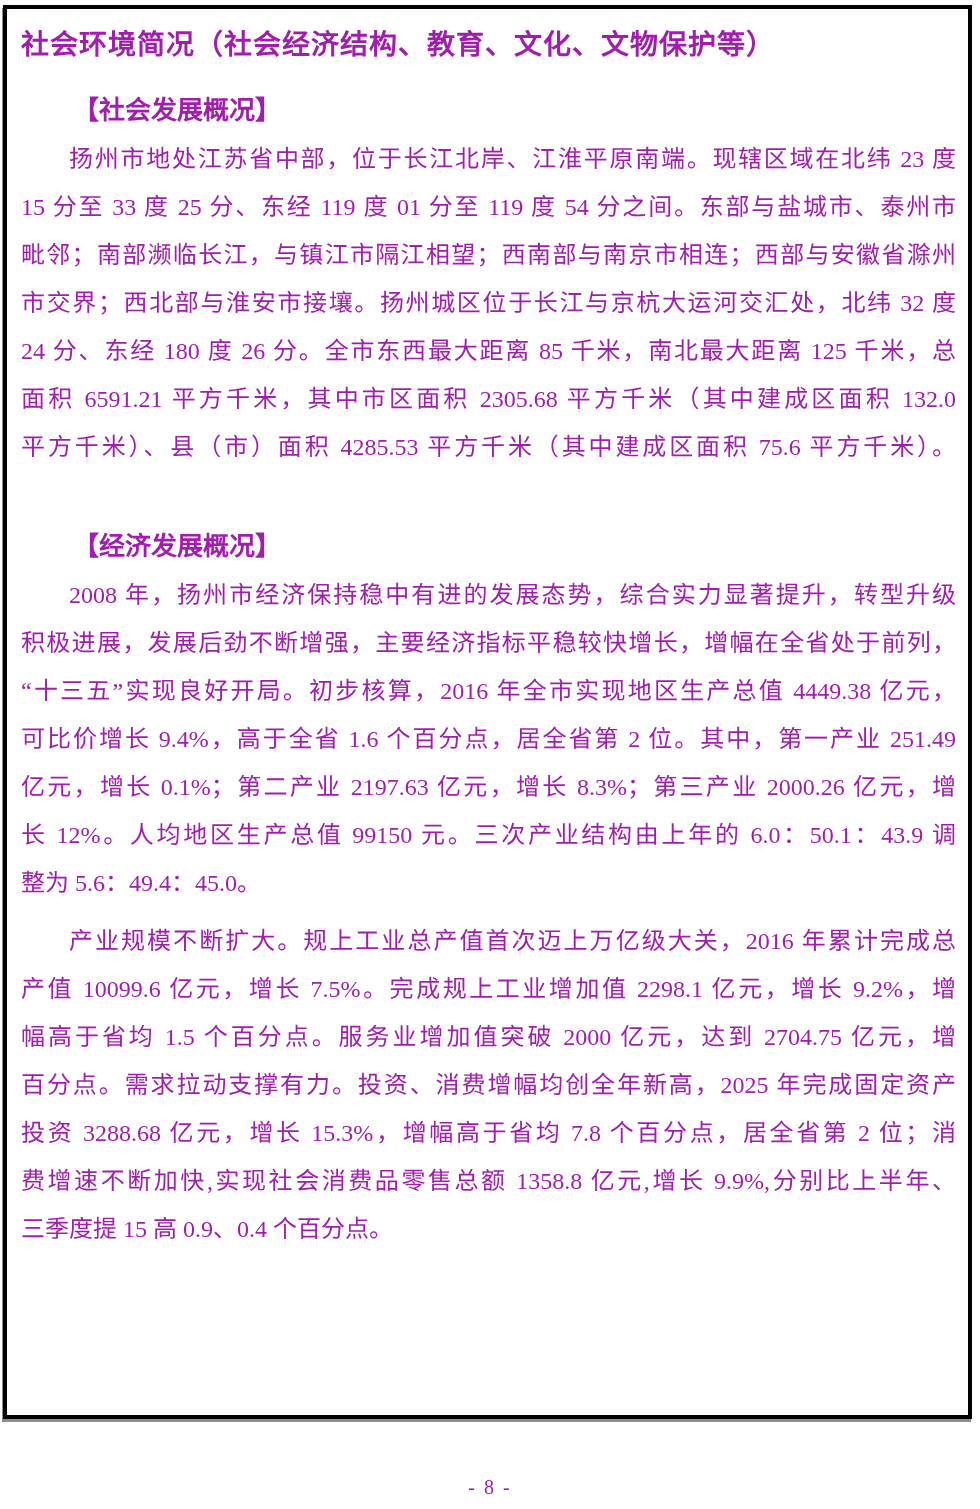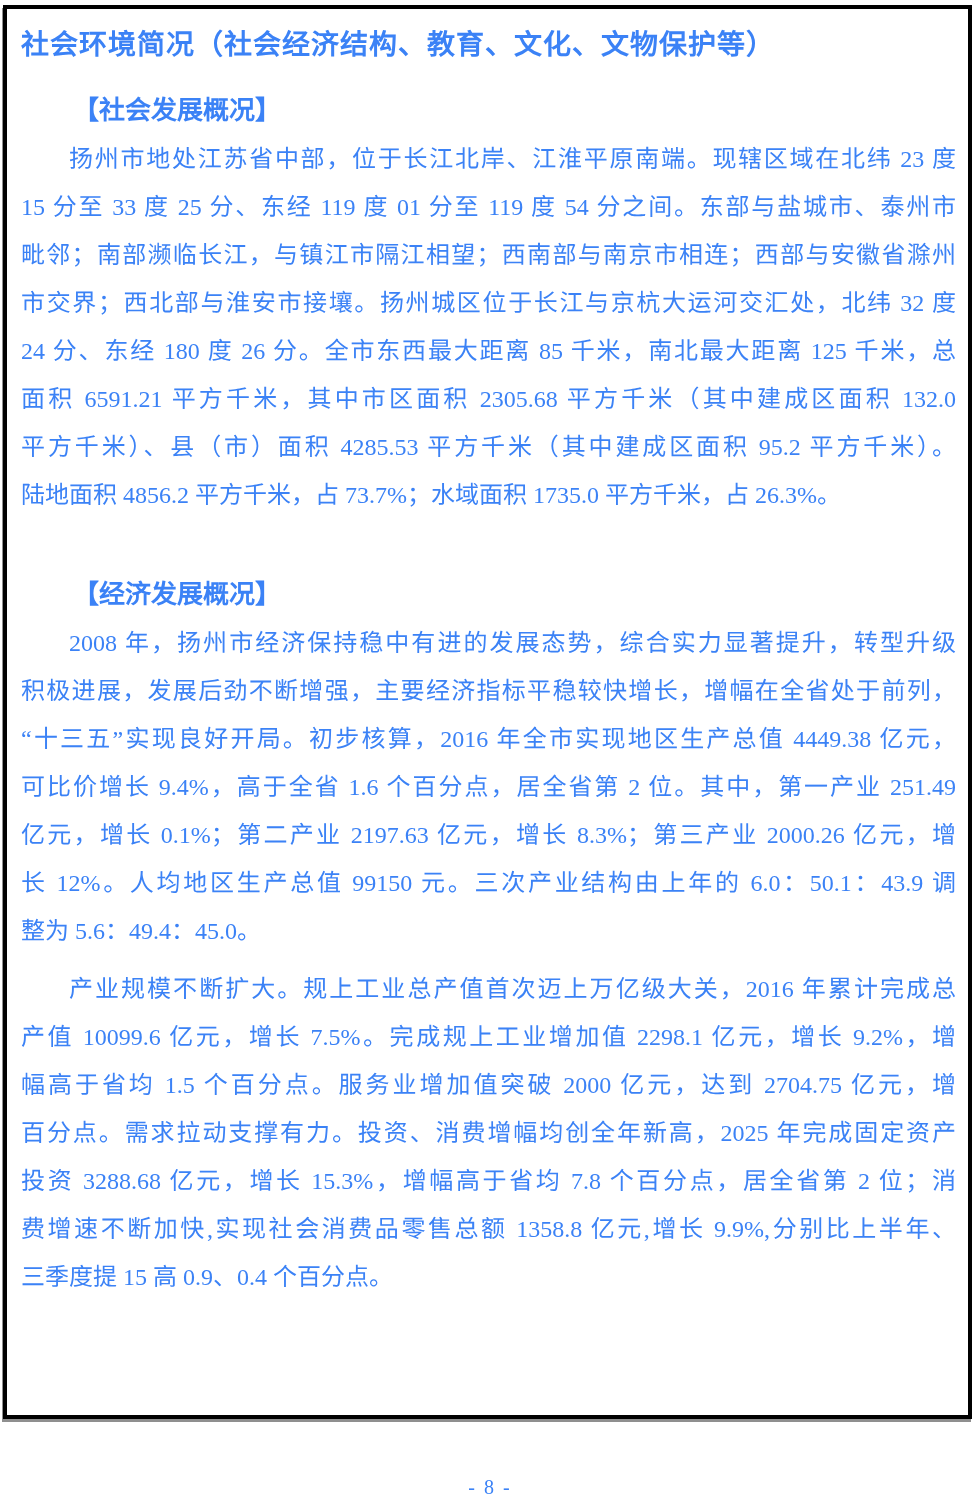--- a/index.html
+++ b/index.html
@@ -2,21 +2,21 @@
 <html lang="zh-CN"><head>
 <meta charset="utf-8">
 <style>
   html, body { margin: 0; padding: 0; background: #ffffff; }
 
   .sheet {
     position: relative;
     width: 980px;
     height: 1509px;
     background: #ffffff;
-    color: #3b82f6;
+    color: #a21caf;
     font-family: "Liberation Serif", "DejaVu Serif", serif;
     overflow: hidden;
   }
 
   .frame {
     position: absolute;
     left: 3px;
     top: 5px;
     width: 969px;
     height: 1414px;
@@ -78,22 +78,21 @@
 
     <section>
       <h2 class="sec-heading">【社会发展概况】</h2>
       <div class="paragraph">
           <div class="line first">扬州市地处江苏省中部，位于长江北岸、江淮平原南端。现辖区域在北纬 23 度</div>
           <div class="line">15 分至 33 度 25 分、东经 119 度 01 分至 119 度 54 分之间。东部与盐城市、泰州市</div>
           <div class="line">毗邻；南部濒临长江，与镇江市隔江相望；西南部与南京市相连；西部与安徽省滁州</div>
           <div class="line">市交界；西北部与淮安市接壤。扬州城区位于长江与京杭大运河交汇处，北纬 32 度</div>
           <div class="line">24 分、东经 180 度 26 分。全市东西最大距离 85 千米，南北最大距离 125 千米，总</div>
           <div class="line">面积 6591.21 平方千米，其中市区面积 2305.68 平方千米（其中建成区面积 132.0</div>
-          <div class="line">平方千米）、县（市）面积 4285.53 平方千米（其中建成区面积 95.2 平方千米）。</div>
-          <div class="line last">陆地面积 4856.2 平方千米，占 73.7%；水域面积 1735.0 平方千米，占 26.3%。</div>
+          <div class="line">平方千米）、县（市）面积 4285.53 平方千米（其中建成区面积 75.6 平方千米）。</div>
         </div>
     </section>
 
     <section>
       <h2 class="sec-heading gap-before">【经济发展概况】</h2>
       <div class="paragraph">
           <div class="line first">2008 年，扬州市经济保持稳中有进的发展态势，综合实力显著提升，转型升级</div>
           <div class="line">积极进展，发展后劲不断增强，主要经济指标平稳较快增长，增幅在全省处于前列，</div>
           <div class="line">“十三五”实现良好开局。初步核算，2016 年全市实现地区生产总值 4449.38 亿元，</div>
           <div class="line">可比价增长 9.4%，高于全省 1.6 个百分点，居全省第 2 位。其中，第一产业 251.49</div>

